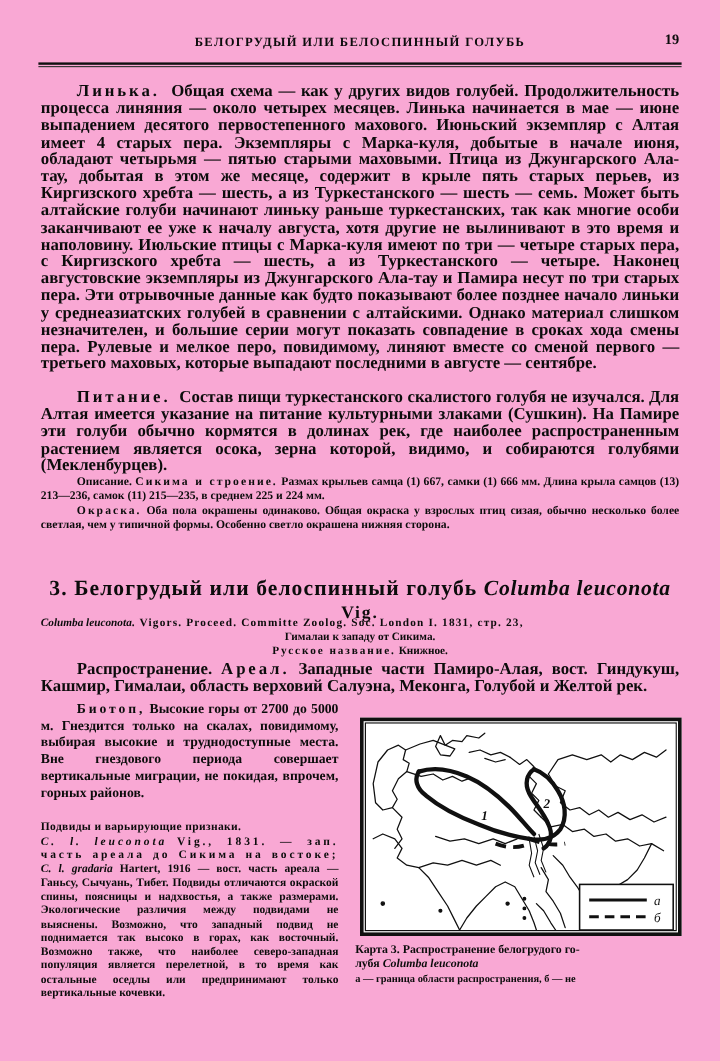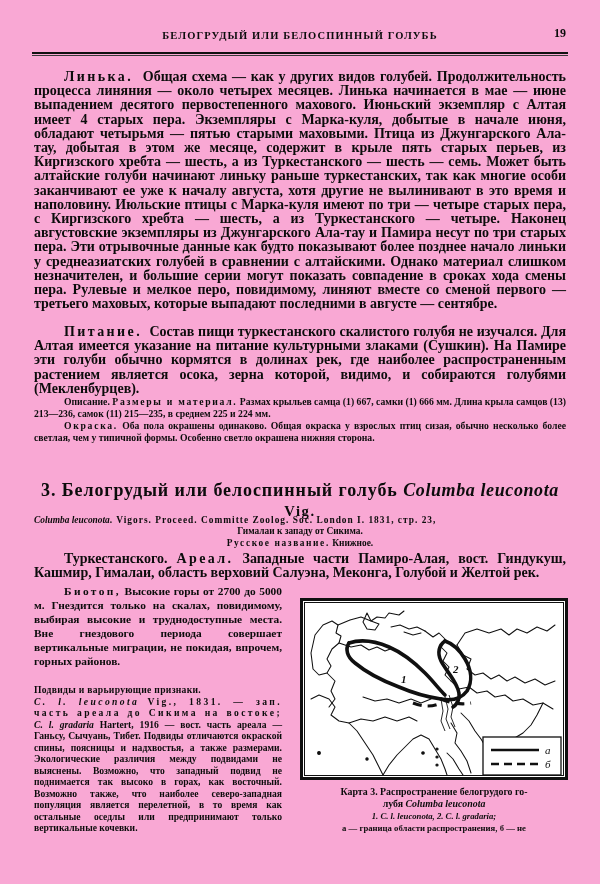--- a/index.html
+++ b/index.html
@@ -175,21 +175,20 @@
     overflow: hidden;
   }
   .map-svg { display: block; }
 
   
   .map-caption {
     position: absolute;
     left: 296px;
     top: 786px;
     width: 276px;
-    text-align: center;
     font-size: 9.9px;
     line-height: 11.6px;
     font-weight: 700;
   }
   .map-caption .cap-sub {
     font-size: 8.7px;
     line-height: 10.4px;
     font-weight: 700;
     font-style: italic;
     margin-top: 2px;
@@ -218,21 +217,21 @@
 
   <div class="col-full" style="top:70px;">
     <p class="indent"><span class="sp">Линька.</span>&nbsp; <span>Общая схема — как у других видов голубей. Продолжительность процесса линяния — около четырех месяцев. Линька начинается в мае — июне выпадением десятого первостепенного махового. Июньский экземпляр с Алтая имеет 4 старых пера. Экземпляры с Марка-куля, добытые в начале июня, обладают четырьмя — пятью старыми маховыми. Птица из Джунгарского Ала-тау, добытая в этом же месяце, содержит в крыле пять старых перьев, из Киргизского хребта — шесть, а из Туркестанского — шесть — семь. Может быть алтайские голуби начинают линьку раньше туркестанских, так как многие особи заканчивают ее уже к началу августа, хотя другие не вылинивают в это время и наполовину. Июльские птицы с Марка-куля имеют по три — четыре старых пера, с Киргизского хребта — шесть, а из Туркестанского — четыре. Наконец августовские экземпляры из Джунгарского Ала-тау и Памира несут по три старых пера. Эти отрывочные данные как будто показывают более позднее начало линьки у среднеазиатских голубей в сравнении с алтайскими. Однако материал слишком незначителен, и большие серии могут показать совпадение в сроках хода смены пера. Рулевые и мелкое перо, повидимому, линяют вместе со сменой первого — третьего маховых, которые выпадают последними в августе — сентябре.</span></p>
   </div>
 
   <div class="col-full" style="top:325px;">
     <p class="indent"><span class="sp">Питание.</span>&nbsp; <span>Состав пищи туркестанского скалистого голубя не изучался. Для Алтая имеется указание на питание культурными злаками (Сушкин). На Памире эти голуби обычно кормятся в долинах рек, где наиболее распространенным растением является осока, зерна которой, видимо, и собираются голубями (Мекленбурцев).</span></p>
   </div>
 
   <div class="col-full small" style="top:396px;">
-    <p class="indent"><span class="bld">Описание.</span> <span class="sp">Размеры и материал.</span> <span>Размах крыльев самца (1) 667, самки (1) 666 мм. Длина крыла самцов (13) 213—236, самок (11) 215—235, в среднем 225 и 224 мм.</span></p>
+    <p class="indent"><span class="bld">Описание.</span> <span class="sp">Сикима и строение.</span> <span>Размах крыльев самца (1) 667, самки (1) 666 мм. Длина крыла самцов (13) 213—236, самок (11) 215—235, в среднем 225 и 224 мм.</span></p>
   </div>
 
   <div class="col-full small" style="top:420px;">
     <p class="indent"><span class="sp">Окраска.</span> <span>Оба пола окрашены одинаково. Общая окраска у взрослых птиц сизая, обычно несколько более светлая, чем у типичной формы. Особенно светло окрашена нижняя сторона.</span></p>
   </div>
 
   <div class="species-head" style="top:480px;">
     <div class="line1">
       <span>3.</span>
       <span>Белогрудый или белоспинный голубь</span>
@@ -241,21 +240,21 @@
     <div class="line2">Vig.</div>
   </div>
 
   <div class="synonymy" style="top:515px;">
     <div class="syn-line"><span class="ital">Columba leuconota</span><span class="wide">. Vigors. Proceed. Committe  Zoolog.  Soc.  London  I.  1831, стр.    23,</span></div>
     <div class="ctr">Гималаи к западу от Сикима.</div>
     <div class="ctr"><span class="spaced">Русское название.</span> <span>Книжное.</span></div>
   </div>
 
   <div class="col-full" style="top:552px; width:532px;">
-    <p class="indent"><span class="bld">Туркестанского.</span> <span class="sp">Ареал.</span> <span>Западные части Памиро-Алая, вост. Гиндукуш, Кашмир, Гималаи, область верховий Салуэна, Меконга, Голубой и Желтой рек.</span></p>
+    <p class="indent"><span class="bld">Распространение.</span> <span class="sp">Ареал.</span> <span>Западные части Памиро-Алая, вост. Гиндукуш, Кашмир, Гималаи, область верховий Салуэна, Меконга, Голубой и Желтой рек.</span></p>
   </div>
 
   <div class="col-left" style="top:584px;">
     <p class="indent"><span class="sp">Биотоп,</span> <span>Высокие горы от 2700 до 5000 м. Гнездится только на скалах, повидимому, выбирая высокие и труднодоступные места. Вне гнездового периода совершает вертикальные миграции, не покидая, впрочем, горных районов.</span></p>
   </div>
 
   <div class="col-left" style="top:684px;">
     <div class="smallhead">Подвиды и варьирующие признаки.</div>
     <div class="sub-block"><span class="ital sp">C. l. leuconota</span> <span class="sp">Vig., 1831. — зап. часть ареала до Сикима на востоке;</span> <span class="ital">C. l. gradaria</span> <span>Hartert, 1916 — вост. часть ареала — Ганьсу, Сычуань, Тибет. Подвиды отличаются окраской спины, поясницы и надхвостья, а также размерами. Экологические различия между подвидами не выяснены. Возможно, что западный подвид не поднимается так высоко в горах, как восточный. Возможно также, что наиболее северо-западная популяция является перелетной, в то время как остальные оседлы или предпринимают только вертикальные кочевки.</span></div>
   </div>
@@ -338,17 +337,16 @@
           <line x1="186" y1="161" x2="234" y2="161" stroke="#101010" stroke-width="2.6" stroke-dasharray="8 5"></line>
           <text x="240" y="165" font-family="Liberation Serif, serif" font-size="11" font-style="italic" fill="#101010">б</text>
         </g>
       </svg>
     </div>
   </div>
 
   <div class="map-caption">
     <div>Карта 3. Распространение белогрудого го-</div>
     <div><span>лубя </span><span class="latin">Columba leuconota</span></div>
-    <div class="cap-sub">1. C. l. leuconota, 2. C. l. gradaria;</div>
     <div class="cap-legend">а — граница  области  распространения,   б — не</div>
   </div>
 
 </div>
 
 </body></html>

